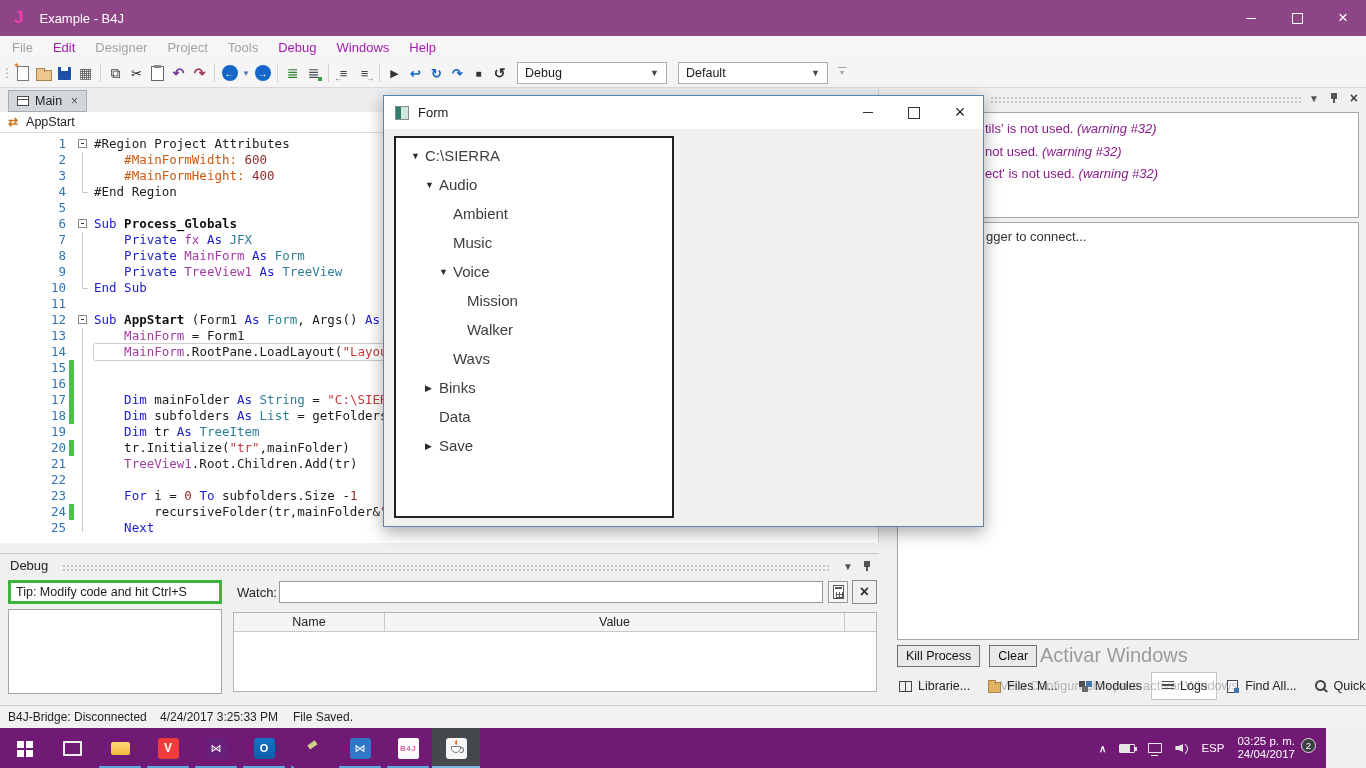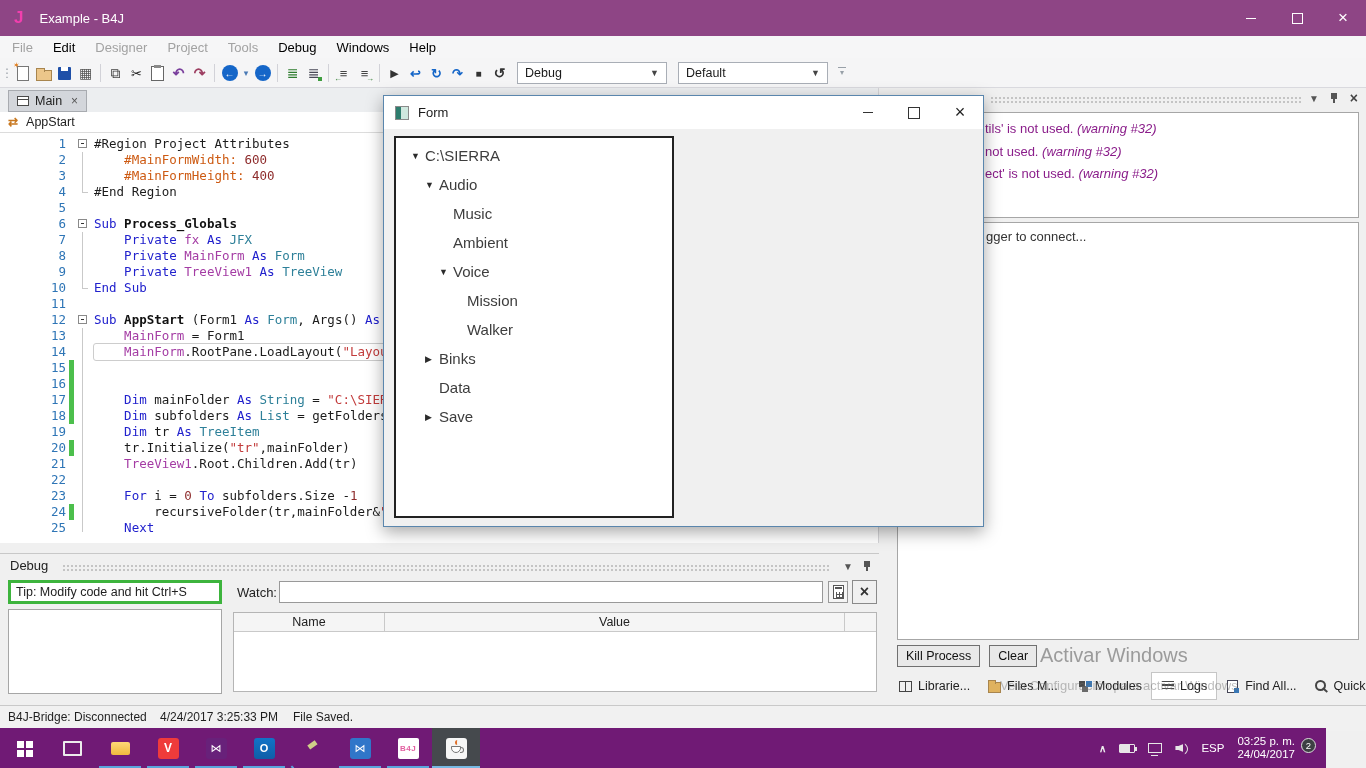--- a/index.html
+++ b/index.html
@@ -12,21 +12,21 @@
   .app-logo { margin-left:14px; font-size:17px; font-weight:bold; color:#f23fae; }
   .app-title { margin-left:16px; font-size:13px; color:#fff; }
   .win-controls { position:absolute; right:0; top:0; height:36px; display:flex; }
   .win-btn { width:46px; height:36px; display:flex; align-items:center; justify-content:center; color:#fff; font-size:13px; }
   .wb-min::before { content:""; width:10px; height:1px; background:#fff; display:block; }
   .wb-max::before { content:""; width:9px; height:9px; border:1px solid #fff; display:block; }
   .wb-close::before { content:"×"; font-size:17px; }
 
   
   .menubar { position:absolute; left:0; top:36px; width:1366px; height:22px; background:#f6f6f7; display:flex; align-items:center; padding-left:2px; }
-  .menu-item { padding:2px 10px; font-size:13px; color:#000000; }
+  .menu-item { padding:2px 10px; font-size:13px; color:#a21caf; }
   .menu-item.disabled { color:#a2a2a2; }
 
   
   .toolbar { position:absolute; left:0; top:58px; width:1366px; height:30px; background:#f5f5f6; border-bottom:1px solid #d9d9de; }
   .toolbar-icons { position:absolute; left:2px; top:0; height:30px; display:flex; align-items:center; }
   .ti { width:21px; height:22px; display:flex; align-items:center; justify-content:center; position:relative; font-size:13px; color:#333; }
   .tsep { width:1px; height:18px; background:#d2d2d8; margin:0 4px; }
   .ti-grip::before { content:"⋮"; color:#9aa0a8; font-size:12px; }
   .ti-grip { width:10px; }
   .ti-new-file::before { content:""; width:10px; height:13px; background:#fff; border:1px solid #777; display:block; }
@@ -407,37 +407,41 @@
         <div class="tree-row" style="padding-left: 15px;">
           <span class="tree-arrow">▼</span>
           <span>C:\SIERRA</span>
         </div>
         <div class="tree-row" style="padding-left: 29px;">
           <span class="tree-arrow">▼</span>
           <span>Audio</span>
         </div>
         <div class="tree-row" style="padding-left: 43px;">
           <span class="tree-arrow"></span>
+          <span>Ambient</span>
+        </div>
+        <div class="tree-row" style="padding-left: 43px;">
+          <span class="tree-arrow"></span>
           <span>Music</span>
-        </div>
-        <div class="tree-row" style="padding-left: 43px;">
-          <span class="tree-arrow"></span>
-          <span>Ambient</span>
         </div>
         <div class="tree-row" style="padding-left: 43px;">
           <span class="tree-arrow">▼</span>
           <span>Voice</span>
         </div>
         <div class="tree-row" style="padding-left: 57px;">
           <span class="tree-arrow"></span>
           <span>Mission</span>
         </div>
         <div class="tree-row" style="padding-left: 57px;">
           <span class="tree-arrow"></span>
           <span>Walker</span>
+        </div>
+        <div class="tree-row" style="padding-left: 43px;">
+          <span class="tree-arrow"></span>
+          <span>Wavs</span>
         </div>
         <div class="tree-row" style="padding-left: 29px;">
           <span class="tree-arrow">▶</span>
           <span>Binks</span>
         </div>
         <div class="tree-row" style="padding-left: 29px;">
           <span class="tree-arrow"></span>
           <span>Data</span>
         </div>
         <div class="tree-row" style="padding-left: 29px;">

